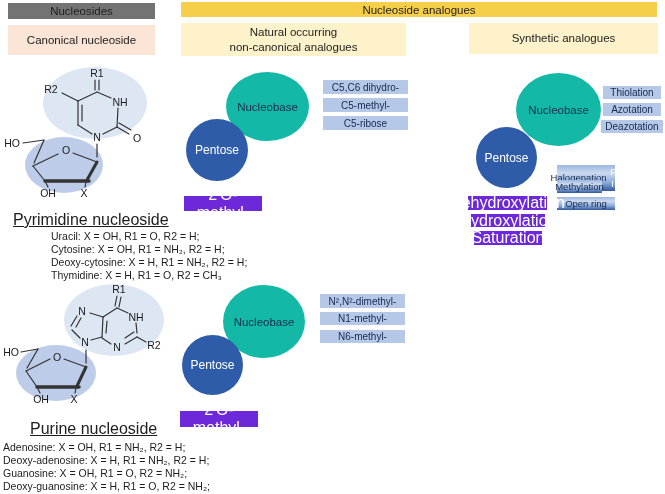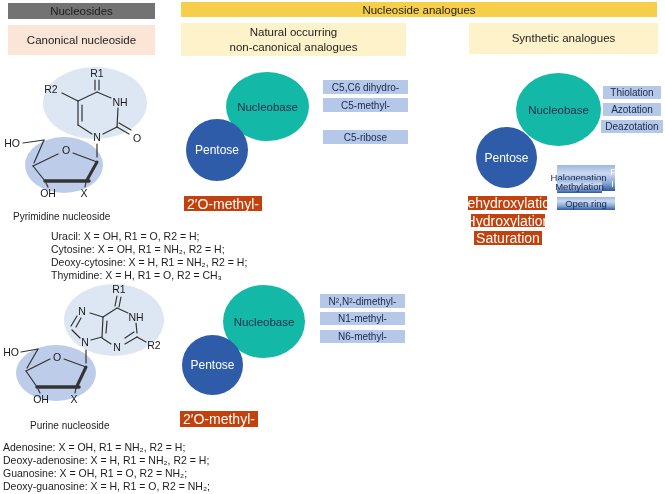--- a/index.html
+++ b/index.html
@@ -10,25 +10,25 @@
   }
   .abs { position:absolute; }
   .center { display:flex; align-items:center; justify-content:center; text-align:center; }
   .hdr-orange  { background:#737373; color:#1d1d1d; font-size:11.5px; }
   .hdr-gold    { background:#f6cf4a; color:#1d1d1d; font-size:11.5px; }
   .sub-peach   { background:#fbe5d6; color:#1d1d1d; font-size:11.5px; }
   .sub-yellow  { background:#fdf2ca; color:#1d1d1d; font-size:11.5px; white-space:pre-line; line-height:1.25; }
   .ellipse  { background:#14b8a6; border-radius:50%; color:#1c2b4a; font-size:11.5px; }
   .pentose  { background:#2e5ca8; border-radius:50%; color:#fff; font-size:12px; }
   .lightbox { background:#b6c8e8; color:#16294f; font-size:10px; }
-  .darkbox  { background:#c2410c; color:#fff; font-size:14px; }
+  .darkbox  { background:#6d28d9; color:#fff; font-size:16px; }
   .gradbox  { background:linear-gradient(180deg,#9db7e0 0%,#ccd9ef 32%,#8aaad9 68%,#30589b 100%);
               color:#16294f; font-size:9.5px; line-height:1.25; }
   .gradbox .wline { color:#fff; }
-  .caption { font-size:10px; color:#1d1d1d; }
+  .caption { font-size:16px; color:#1d1d1d;text-decoration:underline; }
   .legend  { font-size:10.5px; line-height:13px; color:#1d1d1d; }
   svg text { font-family:"Liberation Sans", sans-serif; font-size:10.5px; fill:#1a1a1a; }
   svg path { stroke:#333; stroke-width:1.2; fill:none; stroke-linecap:round; }
   svg path.bold  { stroke-width:3; }
   svg path.bold2 { stroke-width:3.5; }
 </style>
 </head>
 <body>
 
 <div id="canvas">
@@ -83,21 +83,21 @@
     <div>Uracil: X = OH, R1 = O, R2 = H;</div>
     <div>Cytosine: X = OH, R1 = NH₂, R2 = H;</div>
     <div>Deoxy-cytosine: X = H, R1 = NH₂, R2 = H;</div>
     <div>Thymidine: X = H, R1 = O, R2 = CH₃</div>
   </div>
 
   <div class="abs center ellipse" style="left:226px;top:72px;width:83px;height:69px;">Nucleobase</div>
   <div class="abs center pentose" style="left:186px;top:119px;width:62px;height:62px;">Pentose</div>
   <div class="abs center lightbox" style="left:323px;top:80px;width:85px;height:14px;">C5,C6 dihydro-</div>
   <div class="abs center lightbox" style="left:323px;top:98px;width:85px;height:14px;">C5-methyl-</div>
-  <div class="abs center lightbox" style="left:323px;top:116px;width:85px;height:14px;margin-top:14px;">C5-ribose</div>
+  <div class="abs center lightbox" style="left:323px;top:116px;width:85px;height:14px;">C5-ribose</div>
   <div class="abs center darkbox" style="left:184px;top:196px;width:78px;height:15px;">2′O-methyl-</div>
 
   <div class="abs center ellipse" style="left:516px;top:73px;width:85px;height:73px;">Nucleobase</div>
   <div class="abs center pentose" style="left:476px;top:127px;width:61px;height:61px;">Pentose</div>
   <div class="abs center lightbox" style="left:603px;top:86px;width:58px;height:13px;">Thiolation</div>
   <div class="abs center lightbox" style="left:603px;top:103px;width:58px;height:13px;">Azotation</div>
   <div class="abs center lightbox" style="left:601px;top:120px;width:62px;height:13px;">Deazotation</div>
   <div class="abs center gradbox" style="left:557px;top:149px;width:58px;height:26px;flex-direction:row;margin-top:16px;">
     <span>Halogenation</span>
     <span class="wline">(Cl, F, I, Br)</span>

